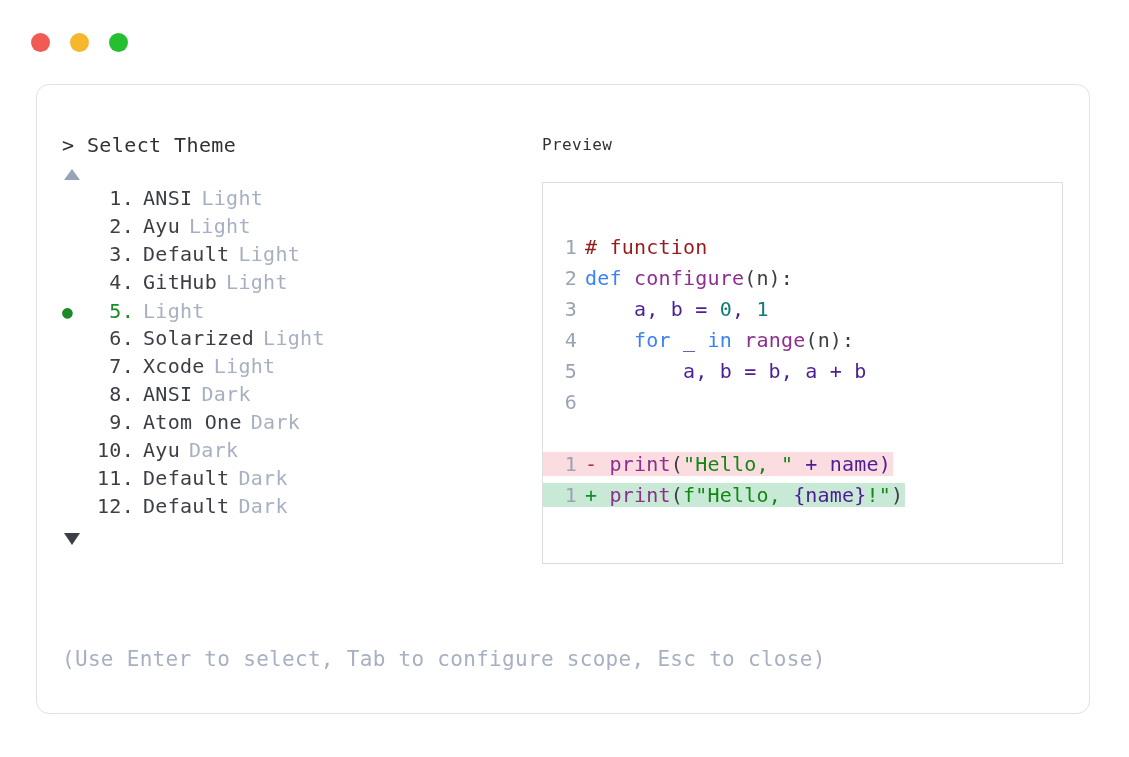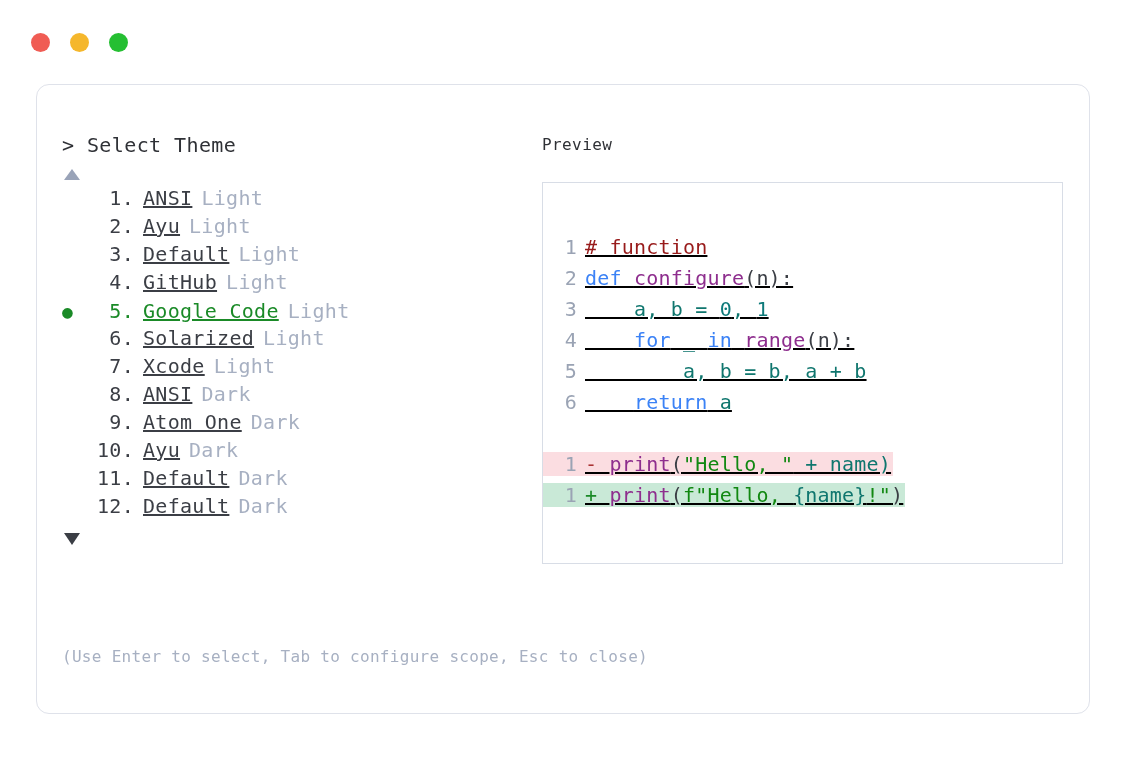--- a/index.html
+++ b/index.html
@@ -99,37 +99,36 @@
   }
   .row-index {
     width: 46px;
     flex: 0 0 46px;
     text-align: right;
     color: #3b3e45;
   }
   .row-name {
     color: #3b3e45;
     padding-left: 9px;
-    text-decoration: underline;
   }
   .row-variant {
     color: #a7b0c2;
     padding-left: 9px;
     text-align: right;
   }
   .theme-row.selected .row-index,
   .theme-row.selected .row-name {
     color: #1a8a27;
   }
 
   #hint-line {
     position: absolute;
     left: 25px;
     top: 562px;
-    font-size: 16px;
+    font-size: 21px;
     color: #a7b0c2;
     letter-spacing: 0.3px;
     white-space: pre;
   }
 
   
   #preview-panel {
     position: absolute;
     left: 505px;
     top: 46px;
@@ -160,29 +159,29 @@
     letter-spacing: 0.2px;
   }
   .gutter {
     width: 42px;
     flex: 0 0 42px;
     text-align: right;
     color: #9aa3b4;
     padding-right: 8px;
     box-sizing: border-box;
   }
-  .code-body { display: inline-block; text-decoration: underline; }
+  .code-body { display: inline-block; }
   .blank-line { height: 31px; }
 
   .tok-comment { color: #981b1b; }
   .tok-keyword { color: #3b82f6; }
   .tok-func    { color: #8e2e8e; }
   .tok-num     { color: #0e7a7a; }
   .tok-str     { color: #118811; }
-  .tok-plain   { color: #0f766e; }
+  .tok-plain   { color: #4c1d95; }
   .tok-punct   { color: #3b3e45; }
 
   .diff-line .code-body { padding-right: 2px; }
   .diff-del .code-body { background: #fbdde1; }
   .diff-add .code-body { background: #c9e9d7; }
   .diff-del .gutter { background: #fbdde1; }
   .diff-add .gutter { background: #c9e9d7; }
   .diff-sign-del { color: #a33; }
   .diff-sign-add { color: #1a8a27; }
 </style>
@@ -200,21 +199,21 @@
   <div id="theme-panel">
     <div id="prompt-line"><span>&gt;</span> <span>Select Theme</span></div>
 
     <div class="scroll-arrow" id="scroll-up-arrow"></div>
 
     <ul id="theme-list">
         <li class="theme-row"><span class="row-bullet"></span><span class="row-index">1.</span><span class="row-name">ANSI</span><span class="row-variant">Light</span></li>
         <li class="theme-row"><span class="row-bullet"></span><span class="row-index">2.</span><span class="row-name">Ayu</span><span class="row-variant">Light</span></li>
         <li class="theme-row"><span class="row-bullet"></span><span class="row-index">3.</span><span class="row-name">Default</span><span class="row-variant">Light</span></li>
         <li class="theme-row"><span class="row-bullet"></span><span class="row-index">4.</span><span class="row-name">GitHub</span><span class="row-variant">Light</span></li>
-        <li class="theme-row selected"><span class="row-bullet">●</span><span class="row-index">5.</span><span class="row-name">Google Code</span><span class="row-variant">Light</span></li>
+        <li class="theme-row selected"><span class="row-bullet">●</span><span class="row-index">5.</span><span class="row-variant">Light</span></li>
         <li class="theme-row"><span class="row-bullet"></span><span class="row-index">6.</span><span class="row-name">Solarized</span><span class="row-variant">Light</span></li>
         <li class="theme-row"><span class="row-bullet"></span><span class="row-index">7.</span><span class="row-name">Xcode</span><span class="row-variant">Light</span></li>
         <li class="theme-row"><span class="row-bullet"></span><span class="row-index">8.</span><span class="row-name">ANSI</span><span class="row-variant">Dark</span></li>
         <li class="theme-row"><span class="row-bullet"></span><span class="row-index">9.</span><span class="row-name">Atom One</span><span class="row-variant">Dark</span></li>
         <li class="theme-row"><span class="row-bullet"></span><span class="row-index">10.</span><span class="row-name">Ayu</span><span class="row-variant">Dark</span></li>
         <li class="theme-row"><span class="row-bullet"></span><span class="row-index">11.</span><span class="row-name">Default</span><span class="row-variant">Dark</span></li>
         <li class="theme-row"><span class="row-bullet"></span><span class="row-index">12.</span><span class="row-name">Default</span><span class="row-variant">Dark</span></li>
       </ul>
 
     <div class="scroll-arrow" id="scroll-down-arrow"></div>
@@ -224,21 +223,21 @@
 
   <div id="preview-panel">
     <div id="preview-title">Preview</div>
     <div id="preview-box">
       <div id="code-block">
           <div class="code-line"><span class="gutter">1</span><span class="code-body"><span class="tok-comment"># function</span></span></div>
           <div class="code-line"><span class="gutter">2</span><span class="code-body"><span class="tok-keyword">def </span><span class="tok-func">configure</span><span class="tok-punct">(n):</span></span></div>
           <div class="code-line"><span class="gutter">3</span><span class="code-body"><span class="tok-plain">    a, b = </span><span class="tok-num">0</span><span class="tok-plain">, </span><span class="tok-num">1</span></span></div>
           <div class="code-line"><span class="gutter">4</span><span class="code-body"><span class="tok-plain">    </span><span class="tok-keyword">for</span><span class="tok-plain"> _ </span><span class="tok-keyword">in</span><span class="tok-plain"> </span><span class="tok-func">range</span><span class="tok-punct">(n):</span></span></div>
           <div class="code-line"><span class="gutter">5</span><span class="code-body"><span class="tok-plain">        a, b = b, a + b</span></span></div>
-          <div class="code-line"><span class="gutter">6</span><span class="code-body"><span class="tok-plain">    </span><span class="tok-keyword">return</span><span class="tok-plain"> a</span></span></div>
+          <div class="code-line"><span class="gutter">6</span></div>
         </div>
       <div class="blank-line"></div>
       <div id="diff-block">
           <div class="code-line diff-line diff-del"><span class="gutter">1</span><span class="code-body"><span class="diff-sign-del">- </span><span class="tok-func">print</span><span class="tok-punct">(</span><span class="tok-str">"Hello, "</span><span class="tok-plain"> + name)</span></span></div>
           <div class="code-line diff-line diff-add"><span class="gutter">1</span><span class="code-body"><span class="diff-sign-add">+ </span><span class="tok-func">print</span><span class="tok-punct">(</span><span class="tok-str">f"Hello, </span><span class="tok-plain">{name}</span><span class="tok-str">!"</span><span class="tok-punct">)</span></span></div>
         </div>
     </div>
   </div>
 
 </div>

